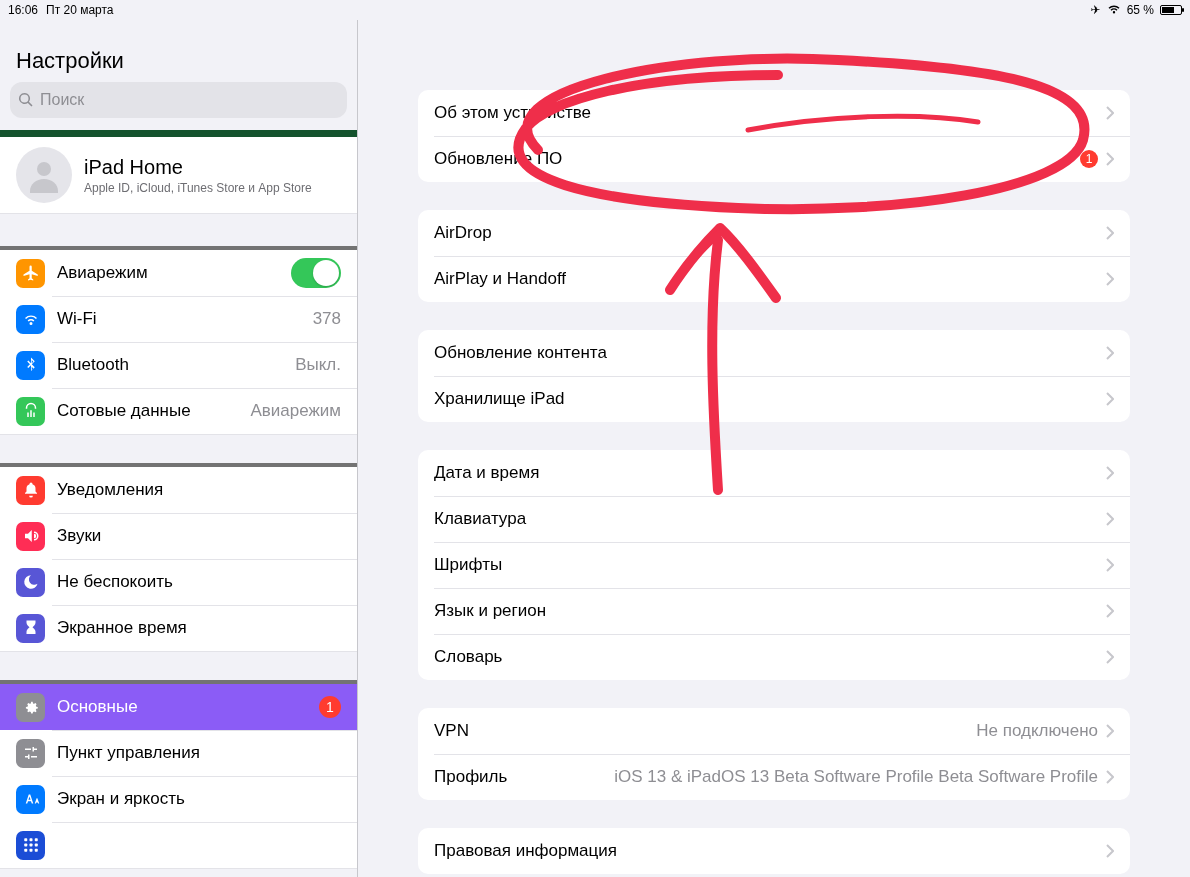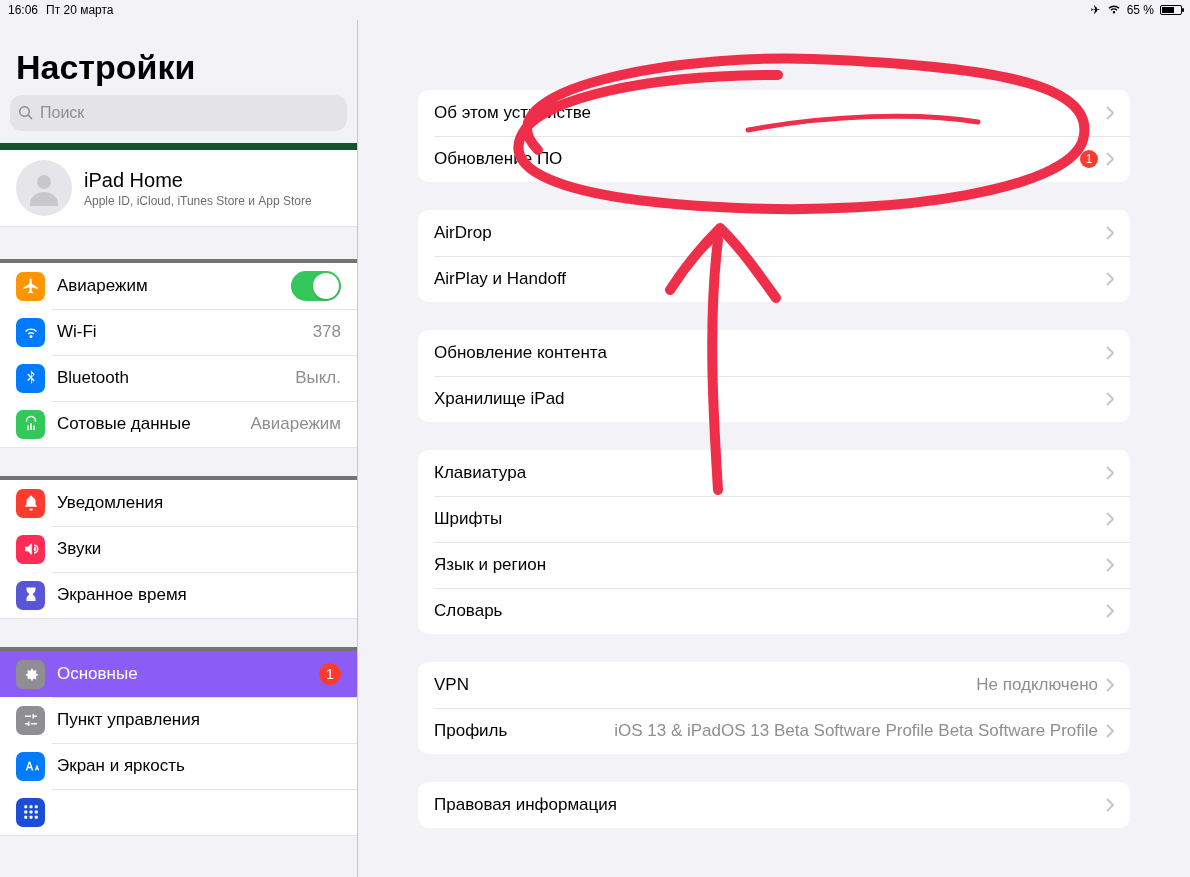--- a/index.html
+++ b/index.html
@@ -8,21 +8,21 @@
   .statusbar .left { display: flex; gap: 8px; }
   .statusbar .right { margin-left: auto; display: flex; gap: 6px; align-items: center; }
   .battery { width: 22px; height: 10px; border: 1px solid #000; border-radius: 2px; position: relative; }
   .battery::after { content: ""; position: absolute; right: -3px; top: 2px; width: 2px; height: 4px; background: #000; border-radius: 1px; }
   .battery .fill { position: absolute; left: 1px; top: 1px; bottom: 1px; width: 60%; background: #000; }
 
   .container { position: absolute; top: 20px; left: 0; right: 0; bottom: 0; display: flex; }
   .sidebar { width: 358px; border-right: 1px solid #c7c7cc; background: #f2f2f7; display: flex; flex-direction: column; overflow: hidden; }
   .detail { flex: 1; background: #f2f2f7; overflow-y: auto; position: relative; }
 
-  .sb-title { font-size: 34px; font-weight: 700; padding: 28px 16px 8px; }
+  .sb-title { font-size: 22px; font-weight: 400; padding: 28px 16px 8px; }
   .search { margin: 0 10px 12px; background: #e3e3e8; border-radius: 12px; height: 36px; display: flex; align-items: center; padding: 0 8px; color: #8e8e93; }
   .search svg { margin-right: 6px; flex-shrink: 0; }
   .search input { border: none; background: transparent; outline: none; font-size: 16px; color: #000; width: 100%; }
   .search input::placeholder { color: #8e8e93; }
 
   .account { background: #fff; display: flex; align-items: center; padding: 10px 16px; border-top: 7px solid #14532d; border-bottom: 1px solid #e3e3e8; }
   .avatar { width: 56px; height: 56px; border-radius: 50%; background: #e5e5ea; display: flex; align-items: center; justify-content: center; margin-right: 12px; }
   .avatar svg { fill: #c7c7cc; }
   .acc-name { font-size: 20px; }
   .acc-sub { font-size: 12px; color: #6d6d72; margin-top: 2px; }
@@ -161,20 +161,28 @@
         <div class="icon bg-pink">
             <svg viewBox="0 0 24 24">
               <path d="M4 9h4l5-5v16l-5-5H4V9zm12 0a3 3 0 010 6v-6zm0-3a6 6 0 010 12v-2a4 4 0 000-8V6z"></path>
             </svg>
           </div>
         <div class="row-label">Звуки</div>
       </div>
       <div class="row">
         <div class="icon bg-indigo">
             <svg viewBox="0 0 24 24">
+              <path d="M12 3a9 9 0 108.7 11.3A7 7 0 0112 3z"></path>
+            </svg>
+          </div>
+        <div class="row-label">Не беспокоить</div>
+      </div>
+      <div class="row">
+        <div class="icon bg-indigo">
+            <svg viewBox="0 0 24 24">
               <path d="M6 2h12v3c0 3-3 5-4 6 1 1 4 3 4 6v3H6v-3c0-3 3-5 4-6-1-1-4-3-4-6V2z"></path>
             </svg>
           </div>
         <div class="row-label">Экранное время</div>
       </div>
     </div>
 
     <div class="group">
       <div class="row selected">
         <div class="icon bg-gray">
@@ -268,20 +276,27 @@
           <div class="d-label">Хранилище iPad</div>
           <div class="d-val"></div>
           <svg class="chev" width="8" height="14" viewBox="0 0 8 14">
               <path fill="none" stroke="#c7c7cc" stroke-width="2" d="M1 1l6 6-6 6"></path>
             </svg>
         </div>
       </div>
 
       <div class="card">
         <div class="d-row">
+          <div class="d-label">Дата и время</div>
+          <div class="d-val"></div>
+          <svg class="chev" width="8" height="14" viewBox="0 0 8 14">
+              <path fill="none" stroke="#c7c7cc" stroke-width="2" d="M1 1l6 6-6 6"></path>
+            </svg>
+        </div>
+        <div class="d-row">
           <div class="d-label">Клавиатура</div>
           <div class="d-val"></div>
           <svg class="chev" width="8" height="14" viewBox="0 0 8 14">
               <path fill="none" stroke="#c7c7cc" stroke-width="2" d="M1 1l6 6-6 6"></path>
             </svg>
         </div>
         <div class="d-row">
           <div class="d-label">Шрифты</div>
           <div class="d-val"></div>
           <svg class="chev" width="8" height="14" viewBox="0 0 8 14">

